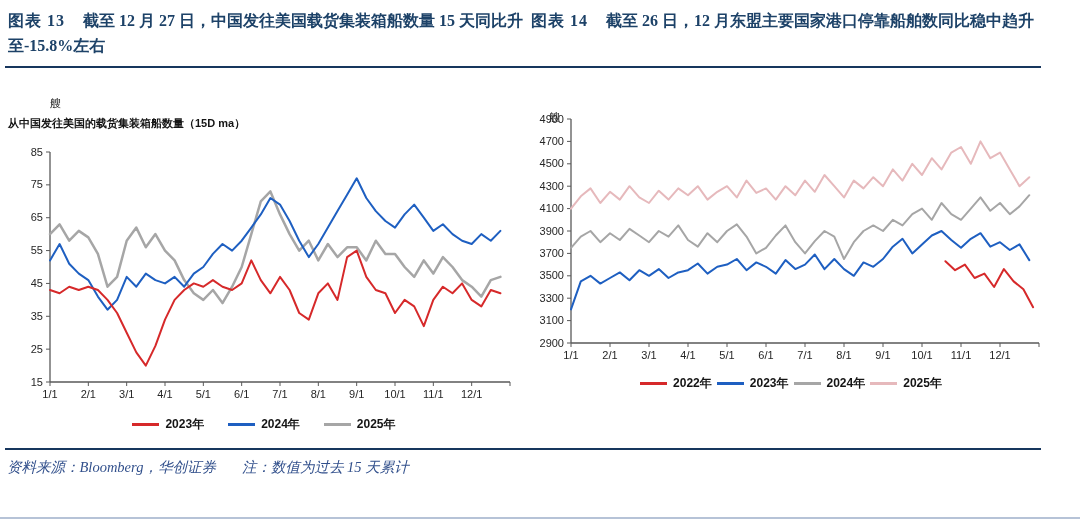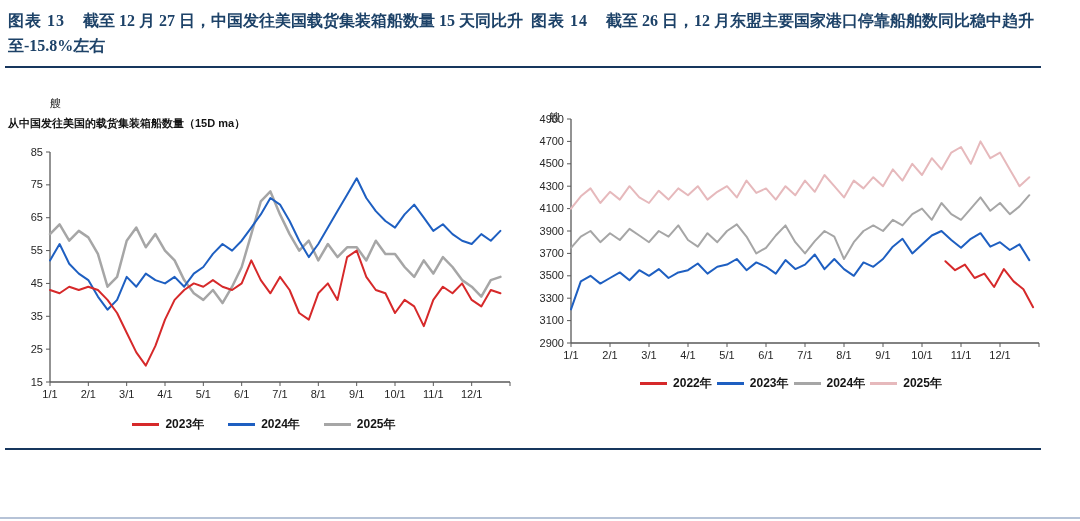--- a/index.html
+++ b/index.html
@@ -105,20 +105,23 @@
           <span class="legend-swatch" style="background: rgb(30, 95, 193);"></span>
           <span>2024年</span>
         </span>
         <span class="legend-item">
           <span class="legend-swatch" style="background: rgb(166, 166, 166);"></span>
           <span>2025年</span>
         </span>
       </div>
   </div>
   <div class="srule"></div>
+  <div class="source">
+    <span>资料来源：Bloomberg，华创证券</span><span class="note">注：数值为过去 15 天累计</span>
+  </div>
 </div>
 
 <div class="panel" id="panel-right">
   <div class="heading">
     <span class="hlabel">图表 14</span><span>截至 26 日，12 月东盟主要国家港口停靠船舶数同比稳中趋升</span>
   </div>
   <div class="hrule"></div>
   <div class="chart-block">
     <span class="unit-label">艘</span>
     <svg class="chart" width="520" height="267">

